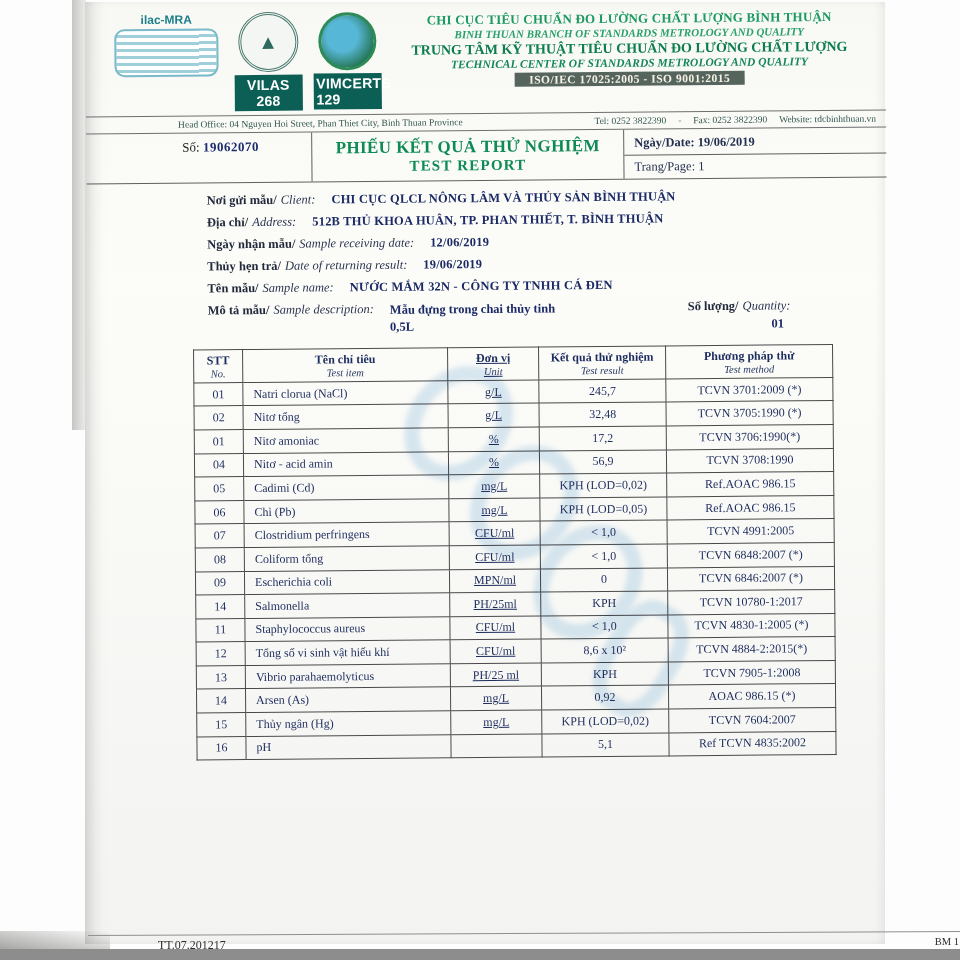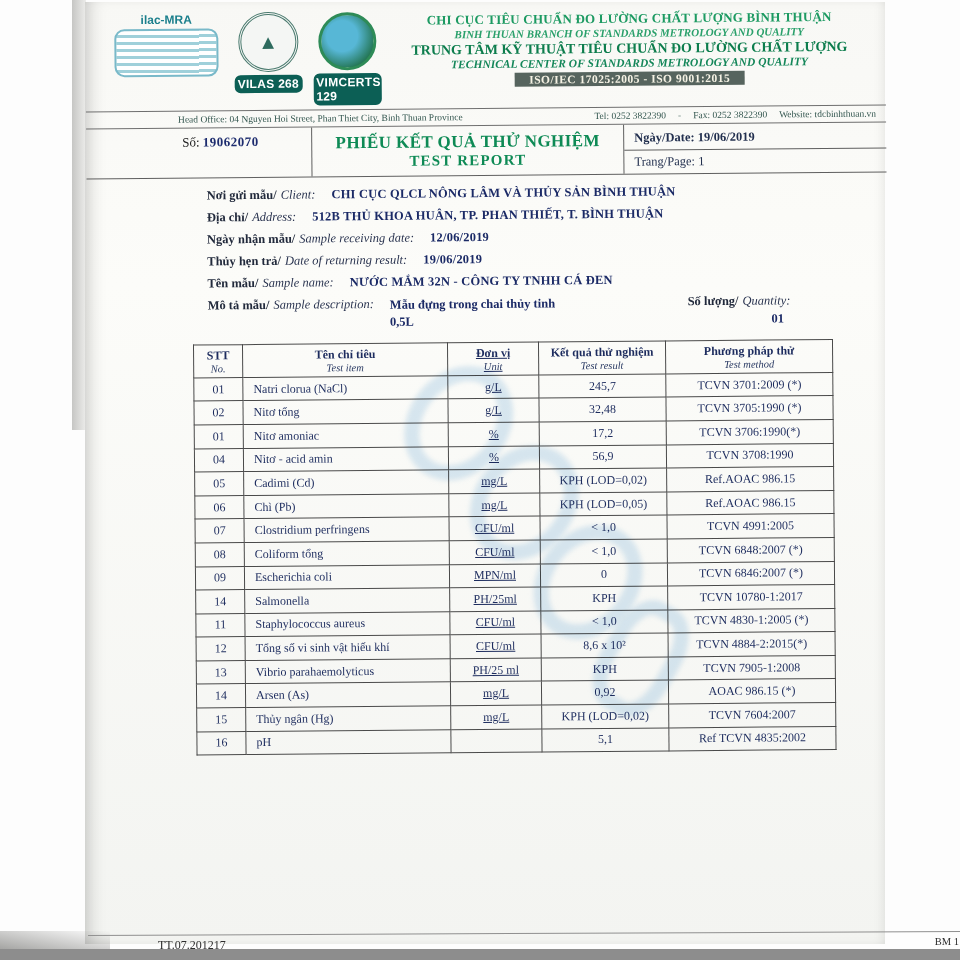--- a/index.html
+++ b/index.html
@@ -19,22 +19,22 @@
   .hdr{display:flex;align-items:flex-start;padding:8px 8px 4px 24px;}
   .logos{width:272px;display:flex;gap:10px;align-items:flex-start;flex-shrink:0;}
   .logo-ilac{width:116px;text-align:center;}
   .ilac-text{color:#1b7f8c;font-weight:bold;font-size:12px;font-family:"Liberation Sans",sans-serif;}
   .ilac-globe{margin:2px auto 0;width:100px;height:44px;border:2px solid #79b9c9;border-radius:10px;
     background:repeating-linear-gradient(180deg,#ffffff 0 4px,#9fd0da 4px 7px);}
   .logo-seal{width:70px;text-align:center;}
   .seal-circle{width:54px;height:54px;margin:0 auto;border-radius:50%;border:3px double #4a7a6e;
     background:#f4f6f4;display:flex;align-items:center;justify-content:center;color:#2e6b5e;
     font-size:20px;font-weight:bold;}
-  .ribbon{margin:3px auto 0;background:#0c5f55;color:#ffffff;font-weight:bold;font-size:12px;
-    font-family:"Liberation Sans",sans-serif;padding:2px 3px;border-radius:6px;width:62px;letter-spacing:.3px;}
+  .ribbon{margin:3px auto 0;background:#0c5f55;color:#ffffff;font-weight:bold;font-size:14px;
+    font-family:"Liberation Sans",sans-serif;padding:2px 3px;border-radius:0;width:62px;letter-spacing:.3px;}
   .logo-vim{width:70px;}
   .vim-circle{width:52px;height:52px;margin:1px auto 0;border-radius:50%;border:3px solid #2e8b57;
     background:radial-gradient(circle at 40% 40%,#57b7d6 0 35%,#1e6e46 80%);}
   .org{flex:1;text-align:center;padding-top:2px;}
   .org-vi1{color:#1d9a62;font-weight:bold;font-size:13px;letter-spacing:.2px;}
   .org-en1{color:#2aa06b;font-style:italic;font-weight:bold;font-size:11px;}
   .org-vi2{color:#0d7d4d;font-weight:bold;font-size:14px;margin-top:2px;}
   .org-en2{color:#15875a;font-style:italic;font-weight:bold;font-size:11.5px;}
   .iso-strip{display:inline-block;background:#56645e;color:#f5f2e4;font-weight:bold;font-size:11.5px;
     padding:1px 14px;margin-top:3px;letter-spacing:.5px;}

